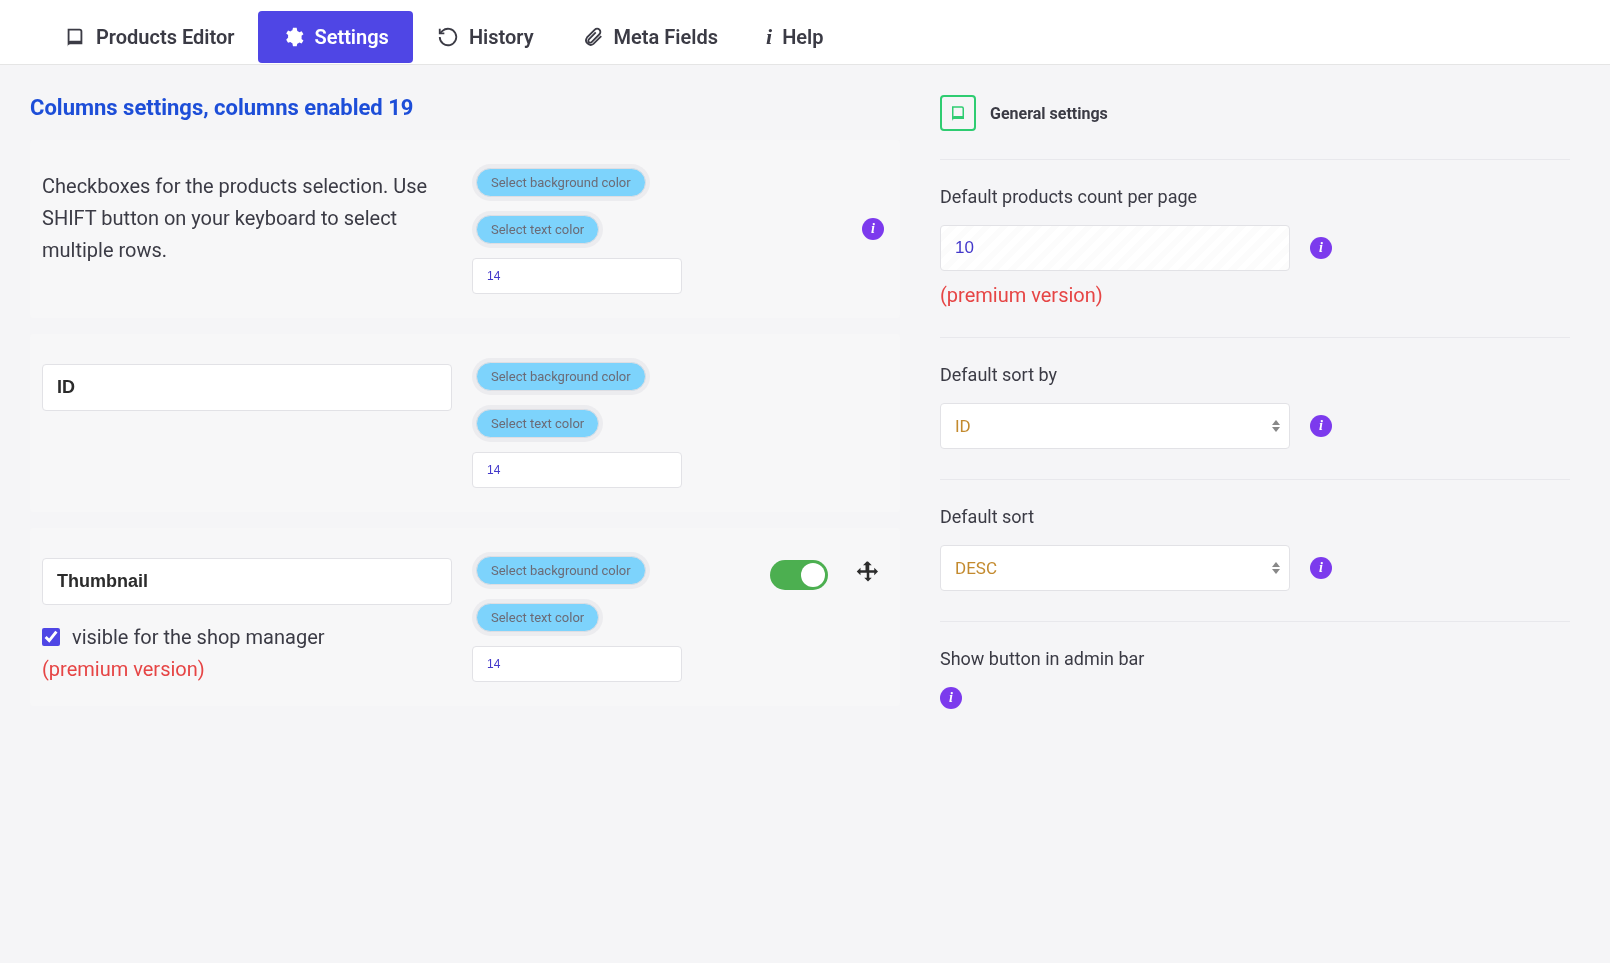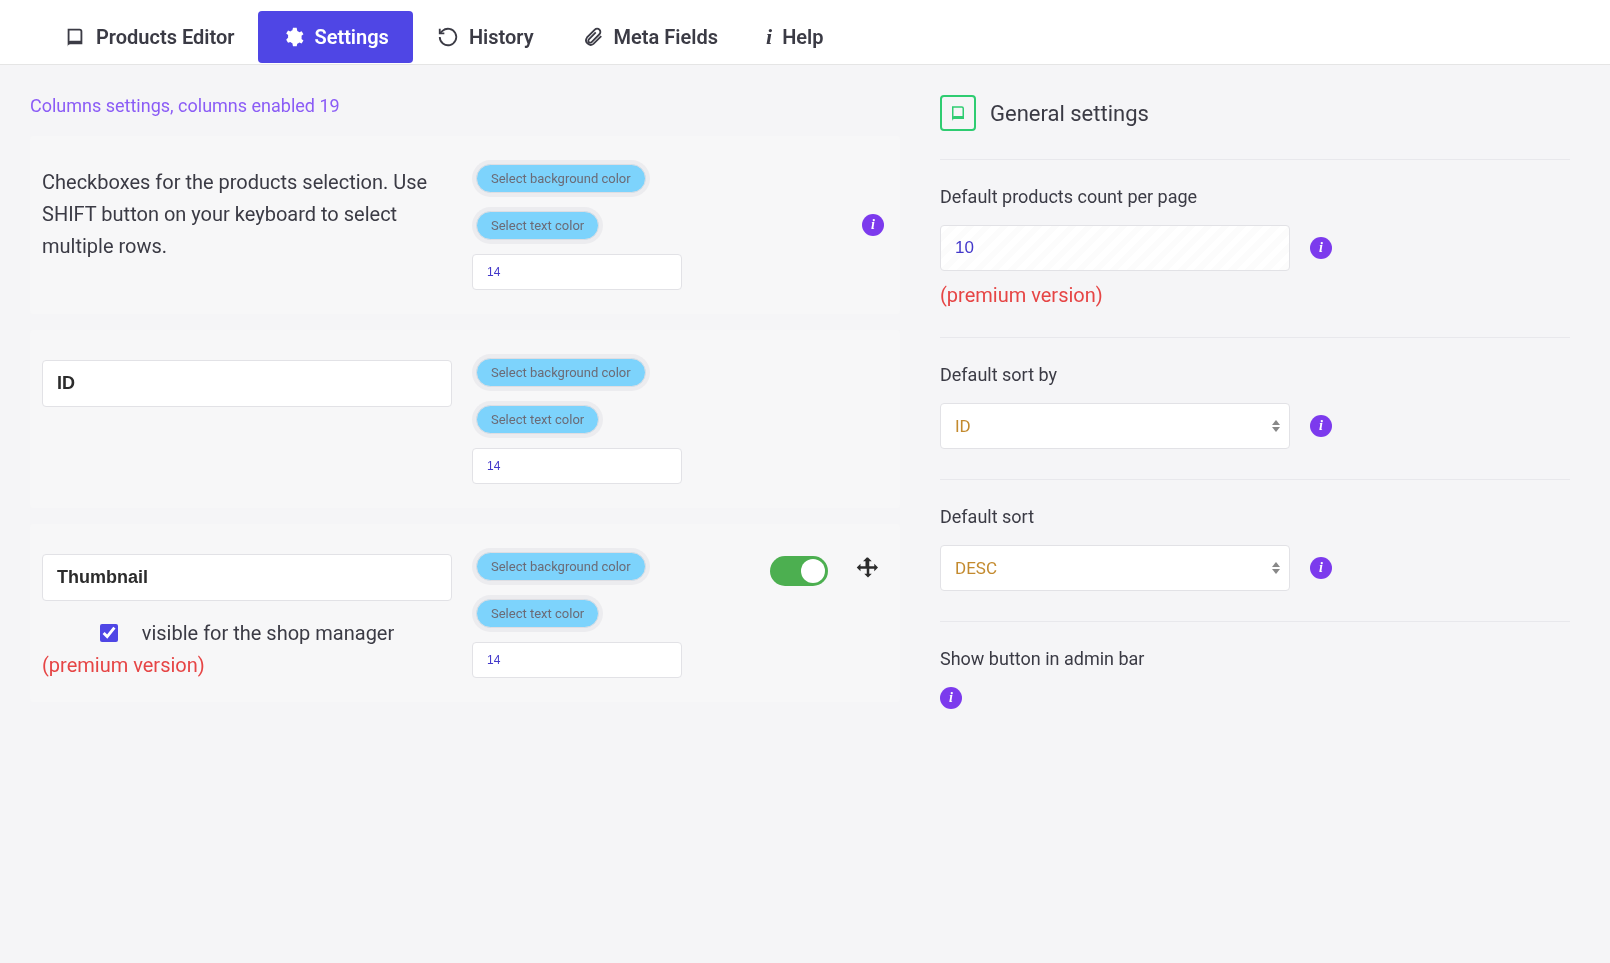--- a/index.html
+++ b/index.html
@@ -34,23 +34,23 @@
 
     .main {
       display: flex;
       gap: 20px;
       padding: 30px 40px 40px 30px;
     }
     .left-col { flex: 0 0 870px; }
     .right-col { flex: 1; padding-left: 20px; }
 
     h2.section-title {
-      font-size: 18px;
-      font-weight: 400;
-      color: #8b5cf6;
+      font-size: 22px;
+      font-weight: 700;
+      color: #1d4ed8;
       margin-bottom: 20px;
     }
     .panel {
       background: #f7f7f8;
       border-radius: 4px;
       padding: 14px 16px;
       margin-bottom: 16px;
     }
     .finder-input {
       width: 100%;
@@ -159,22 +159,21 @@
       font-weight: 800;
       font-style: italic;
       font-family: Georgia, serif;
       cursor: help;
     }
 
     .visible-row {
       margin-top: 20px;
       display: flex;
       align-items: center;
-      gap: 24px;
-      justify-content: center;
+      gap: 12px;
     }
     .visible-row input[type=checkbox] {
       width: 18px; height: 18px;
       accent-color: #4f46e5;
     }
     .visible-label { font-size: 20px; color: #3b3b45; }
     .premium { color: #e64545; font-size: 20px; margin-top: 8px; }
 
     
     .right-title {
@@ -186,22 +185,22 @@
     .right-title .icon-box {
       width: 36px; height: 36px;
       border: 2px solid #2ecc71;
       border-radius: 4px;
       display: flex;
       align-items: center;
       justify-content: center;
       color: #2ecc71;
     }
     .right-title h2 {
-      font-size: 22px;
-      font-weight: 400;
+      font-size: 16px;
+      font-weight: 700;
       color: #3b3b45;
     }
     .setting-block {
       border-top: 1px solid #e8e8ec;
       padding: 26px 0 30px 0;
     }
     .setting-block:first-of-type { border-top: 1px solid #e8e8ec; }
     .setting-label {
       font-size: 18px;
       color: #3b3b45;

